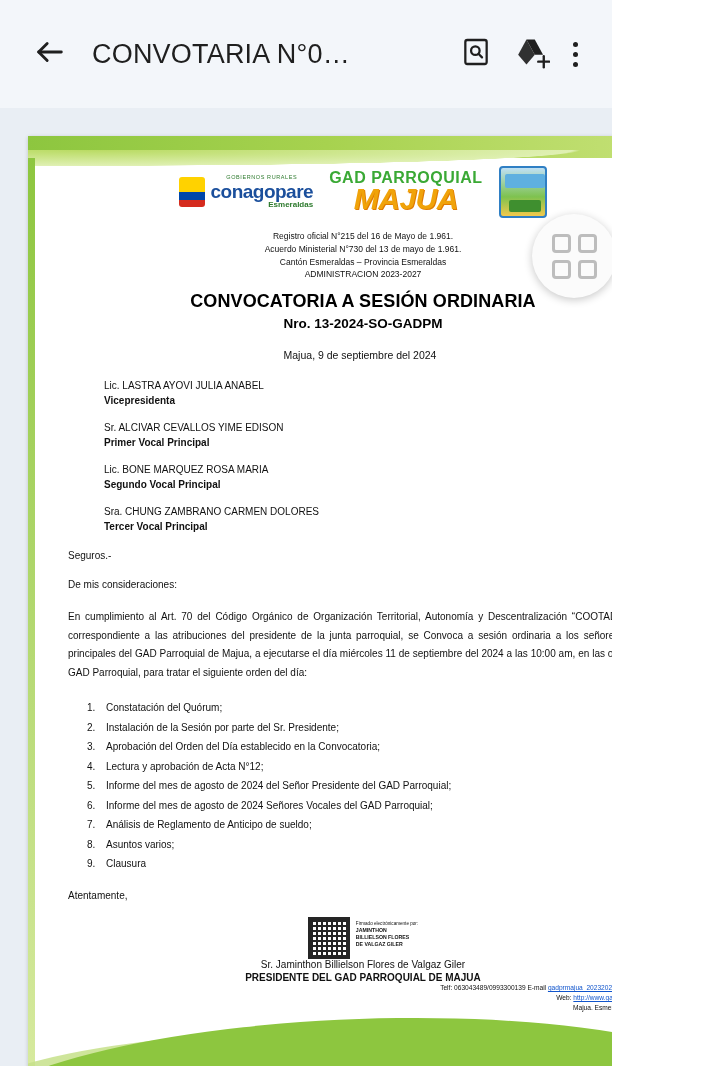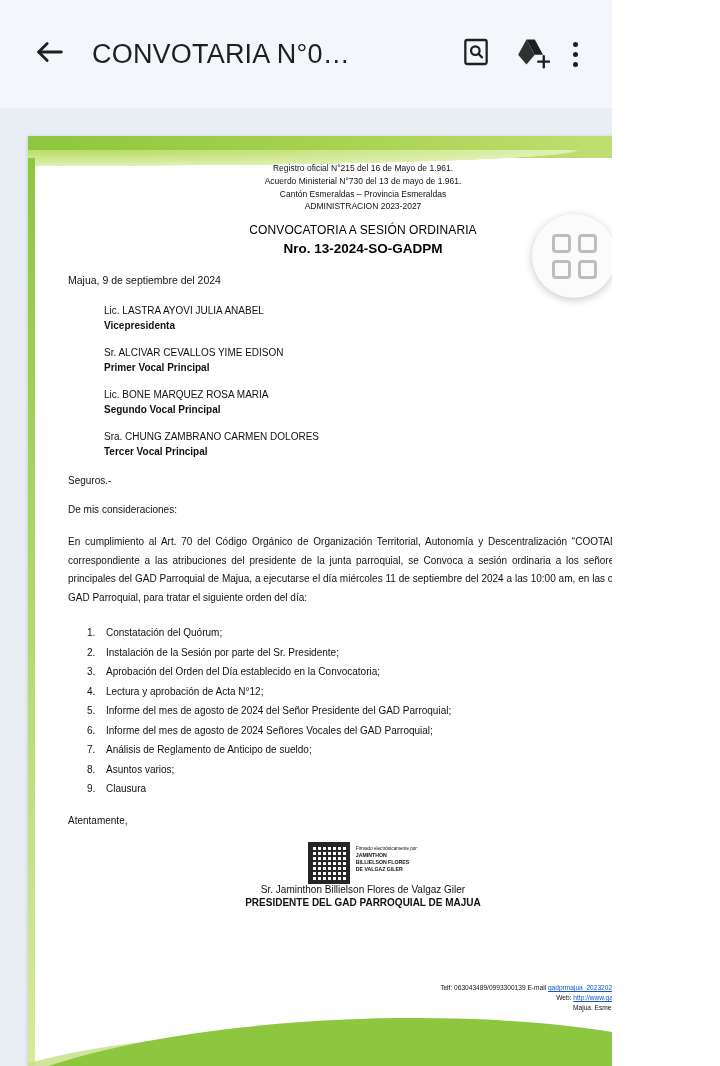--- a/index.html
+++ b/index.html
@@ -153,27 +153,27 @@
   .shield:after {
     content:""; position:absolute; left:8px; bottom:4px; width:32px; height:12px;
     background:#3f8f2f; border-radius:2px;
   }
 
   
   .registry { text-align:center; font-size:8.5px; color:#111; line-height:1.5; margin-bottom:10px; }
   .registry div { white-space:nowrap; }
 
   .doc-title {
-    text-align:center; font-size:12px; font-weight:400; color:#000; letter-spacing:.1px;
+    text-align:center; font-size:18px; font-weight:700; color:#000; letter-spacing:.1px;
   }
   .doc-number {
     text-align:center; font-size:13.5px; font-weight:700; color:#000; margin-top:4px;
   }
   .place-date {
-    text-align:left; font-size:10.5px; color:#111; margin-top:18px; margin-right:6px;
+    text-align:center; font-size:10.5px; color:#111; margin-top:18px; margin-right:6px;
   }
 
   
   .recipients { margin-top:18px; }
   .recipient { margin-bottom:13px;margin-left:36px; }
   .recipient .name { font-size:10px; color:#111; line-height:1.45; }
   .recipient .role { font-size:10px; color:#111; font-weight:700; line-height:1.45; }
 
   .presente { font-size:10px; color:#111; margin-top:16px; }
   .salutation { font-size:10px; color:#111; margin-top:18px; }
@@ -281,20 +281,41 @@
   </div>
 
   <div class="viewer">
 
     <div class="page">
       <div class="top-band"></div>
       <div class="side-line"></div>
 
       <div class="page-inner">
 
+        <div class="letterhead">
+          <div class="logo-conagopare">
+            <div class="flag">
+              <span class="y"></span>
+                <span class="b"></span>
+                <span class="r"></span>
+            </div>
+            <div class="conagopare-txt">
+              <span class="small">GOBIERNOS RURALES</span>
+              <span class="main">conagopare</span>
+              <span class="sub">Esmeraldas</span>
+            </div>
+          </div>
+
+          <div class="logo-gad">
+            <span class="l1">GAD PARROQUIAL</span>
+            <span class="l2">MAJUA</span>
+          </div>
+
+          <div class="shield"></div>
+        </div>
 
         <div class="registry">
           <div>Registro oficial N°215 del 16 de Mayo de 1.961.</div>
           <div>Acuerdo Ministerial N°730 del 13 de mayo de 1.961.</div>
           <div>Cantón Esmeraldas – Provincia Esmeraldas</div>
           <div>ADMINISTRACION 2023-2027</div>
         </div>
 
         <div class="doc-title">CONVOCATORIA A SESIÓN ORDINARIA</div>
         <div class="doc-number">Nro. 13-2024-SO-GADPM</div>

